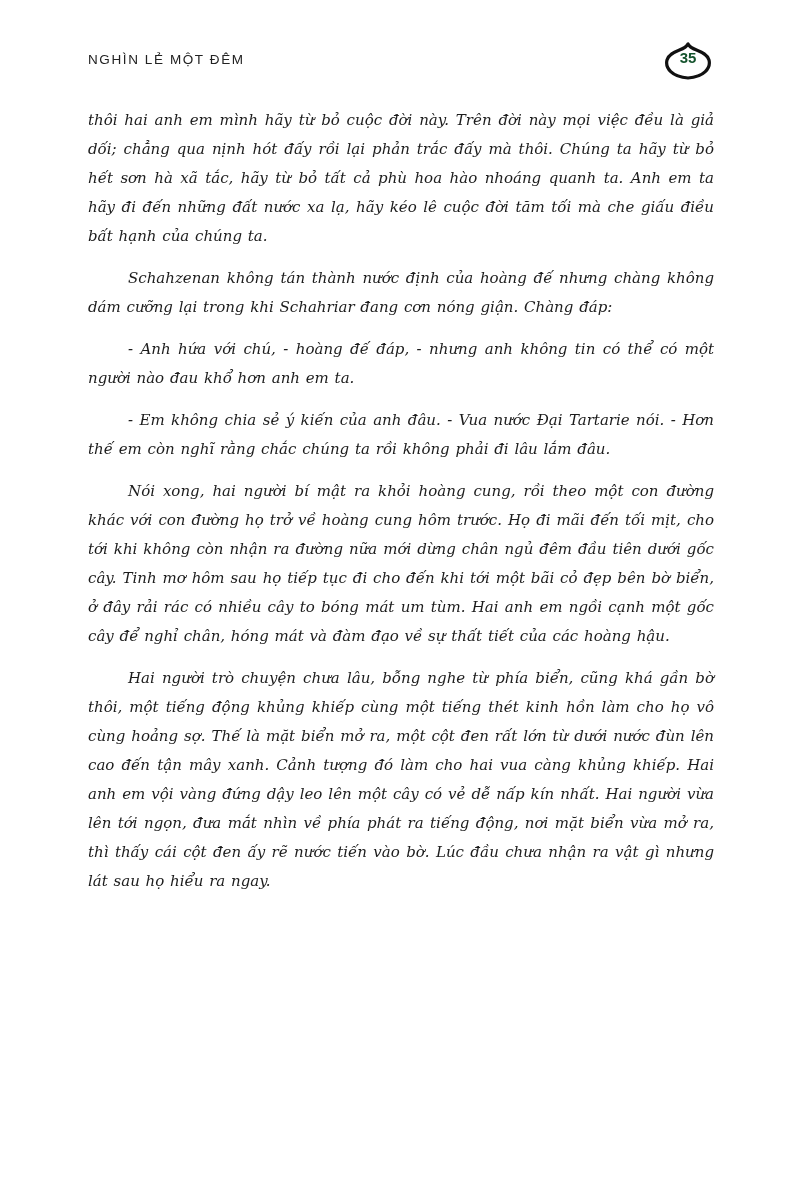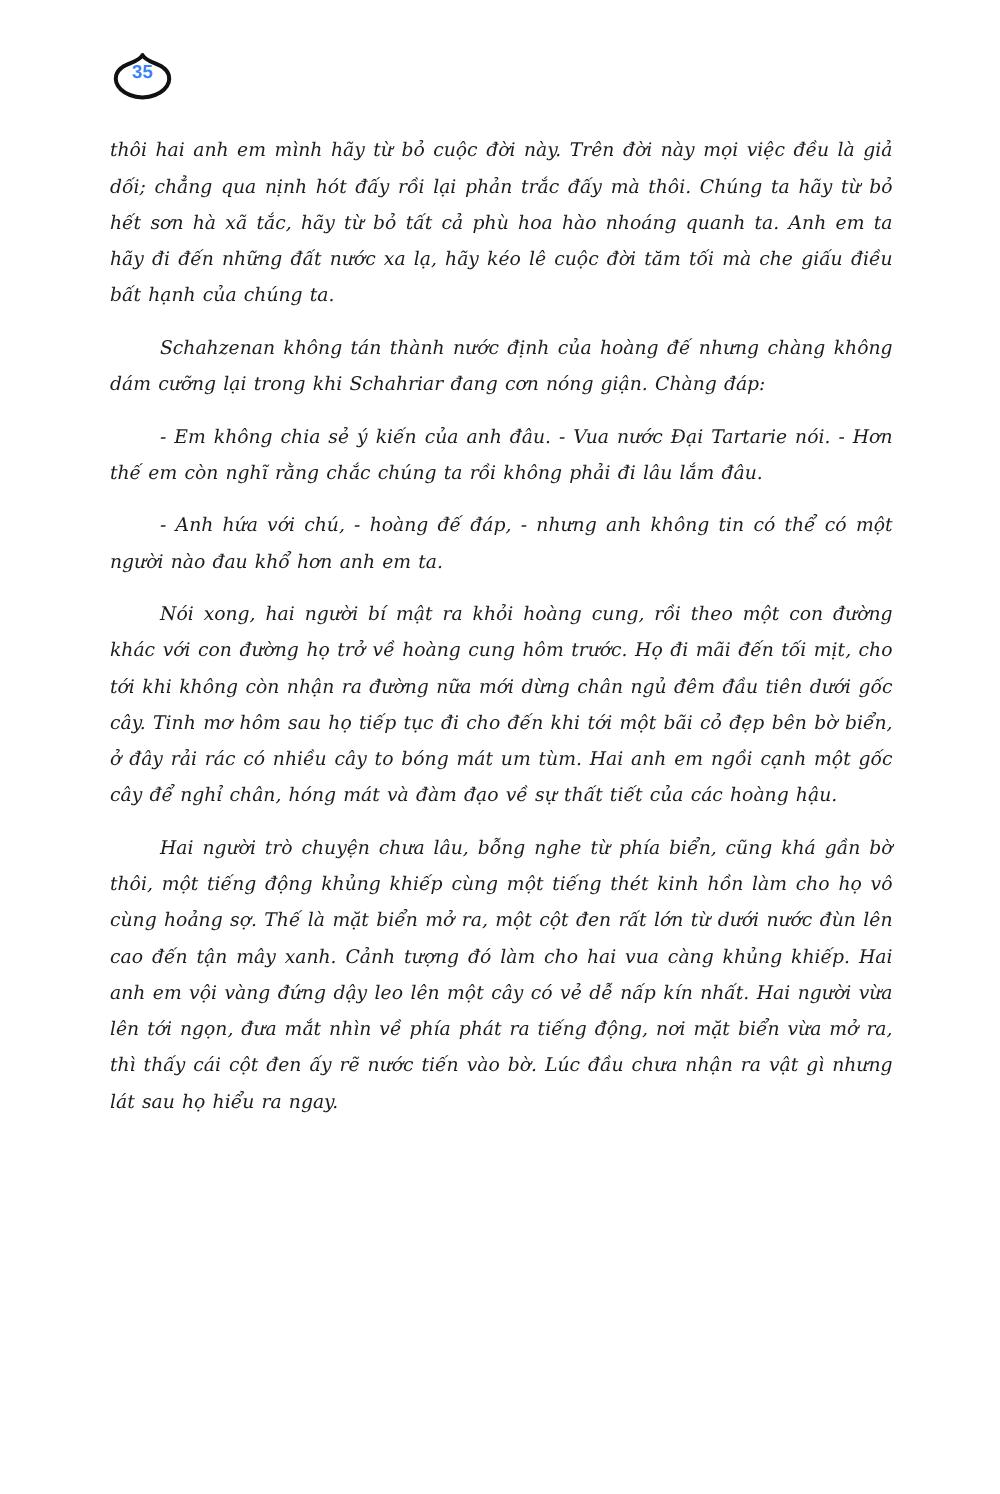--- a/index.html
+++ b/index.html
@@ -46,57 +46,58 @@
   }
   .page-number {
     position: absolute;
     left: 0;
     top: 7px;
     width: 100%;
     text-align: center;
     font-family: "Liberation Sans", sans-serif;
     font-weight: bold;
     font-size: 15px;
-    color: #3b82f6;
+    color: #14532d;
   }
   .text-content p {
     font-style: italic;
     font-size: 15px;
     line-height: 29px;
     text-align: justify;
     margin: 0 0 13px 0;
     text-indent: 40px;
     word-spacing: 1px;
   }
   .text-content p.no-indent {
     text-indent: 0;
   }
 </style>
 </head>
 <body>
 
 <div class="page">
 
   <div class="page-header">
+    <div class="book-title">NGHÌN LẺ MỘT ĐÊM</div>
 
     <div class="page-number-ornament">
       <svg viewBox="0 0 52 40">
         <path d="M26 2
                  C 23 9, 8 8, 5 18
                  C 3 26, 10 35, 26 36
                  C 42 35, 49 26, 47 18
                  C 44 8, 29 9, 26 2 Z" fill="#ffffff" stroke="#111111" stroke-width="3.2" stroke-linejoin="round"></path>
       </svg>
       <div class="page-number">35</div>
     </div>
   </div>
 
   <div class="text-content">
     <p class="no-indent">thôi hai anh em mình hãy từ bỏ cuộc đời này. Trên đời này mọi việc đều là giả dối; chẳng qua nịnh hót đấy rồi lại phản trắc đấy mà thôi. Chúng ta hãy từ bỏ hết sơn hà xã tắc, hãy từ bỏ tất cả phù hoa hào nhoáng quanh ta. Anh em ta hãy đi đến những đất nước xa lạ, hãy kéo lê cuộc đời tăm tối mà che giấu điều bất hạnh của chúng ta.</p>
     <p>Schahzenan không tán thành nước định của hoàng đế nhưng chàng không dám cưỡng lại trong khi Schahriar đang cơn nóng giận. Chàng đáp:</p>
+    <p>- Anh hứa với chú, - hoàng đế đáp, - nhưng anh không tin có thể có một người nào đau khổ hơn anh em ta.</p>
     <p>- Em không chia sẻ ý kiến của anh đâu. - Vua nước Đại Tartarie nói. - Hơn thế em còn nghĩ rằng chắc chúng ta rồi không phải đi lâu lắm đâu.</p>
-    <p>- Anh hứa với chú, - hoàng đế đáp, - nhưng anh không tin có thể có một người nào đau khổ hơn anh em ta.</p>
     <p>Nói xong, hai người bí mật ra khỏi hoàng cung, rồi theo một con đường khác với con đường họ trở về hoàng cung hôm trước. Họ đi mãi đến tối mịt, cho tới khi không còn nhận ra đường nữa mới dừng chân ngủ đêm đầu tiên dưới gốc cây. Tinh mơ hôm sau họ tiếp tục đi cho đến khi tới một bãi cỏ đẹp bên bờ biển, ở đây rải rác có nhiều cây to bóng mát um tùm. Hai anh em ngồi cạnh một gốc cây để nghỉ chân, hóng mát và đàm đạo về sự thất tiết của các hoàng hậu.</p>
     <p>Hai người trò chuyện chưa lâu, bỗng nghe từ phía biển, cũng khá gần bờ thôi, một tiếng động khủng khiếp cùng một tiếng thét kinh hồn làm cho họ vô cùng hoảng sợ. Thế là mặt biển mở ra, một cột đen rất lớn từ dưới nước đùn lên cao đến tận mây xanh. Cảnh tượng đó làm cho hai vua càng khủng khiếp. Hai anh em vội vàng đứng dậy leo lên một cây có vẻ dễ nấp kín nhất. Hai người vừa lên tới ngọn, đưa mắt nhìn về phía phát ra tiếng động, nơi mặt biển vừa mở ra, thì thấy cái cột đen ấy rẽ nước tiến vào bờ. Lúc đầu chưa nhận ra vật gì nhưng lát sau họ hiểu ra ngay.</p>
 
   </div>
 
 </div>
 
 </body></html>

